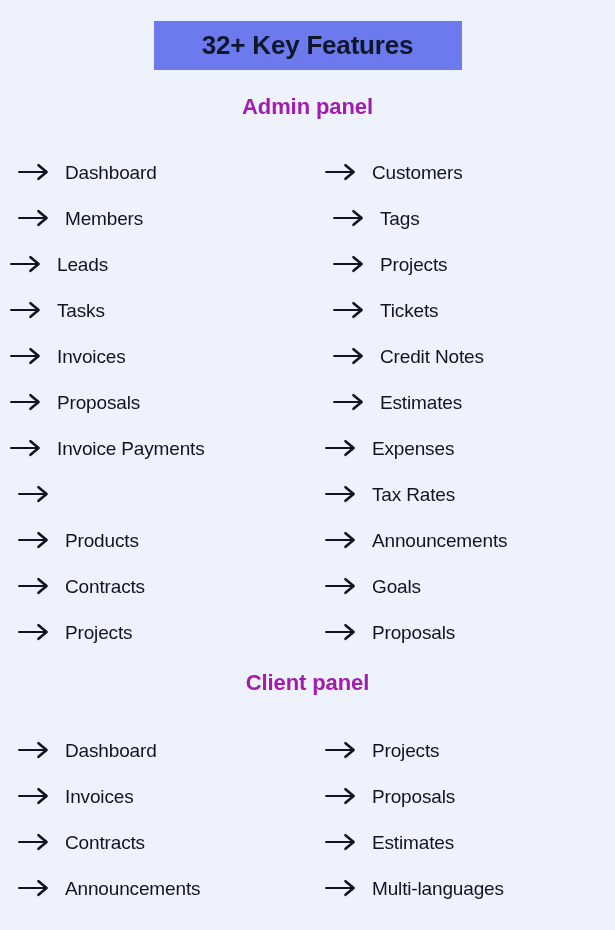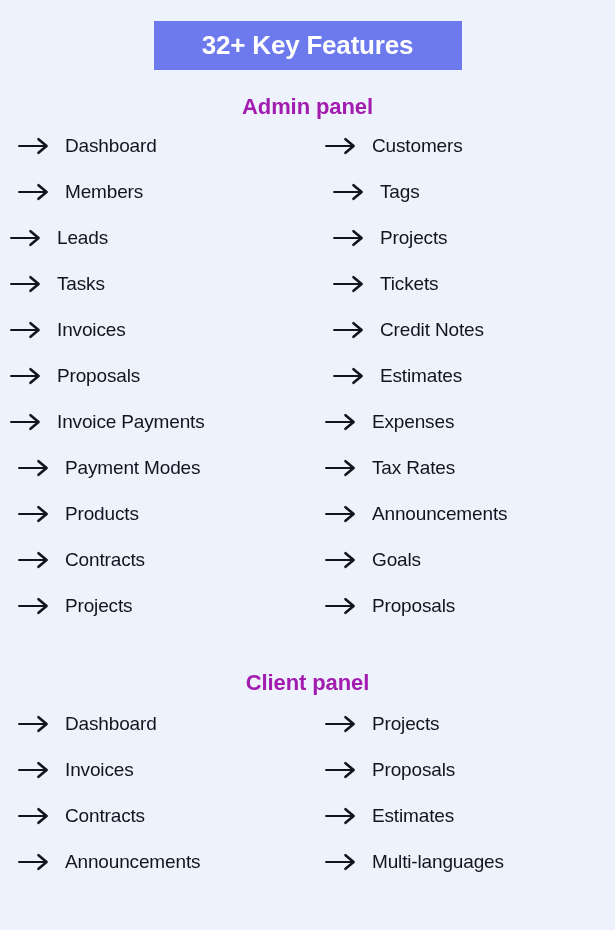--- a/index.html
+++ b/index.html
@@ -21,21 +21,21 @@
   }
 
   
   .badge-wrap {
     padding-top: 21px;
     display: flex;
     justify-content: center;
   }
   .badge {
     background: #6c7aee;
-    color: #ffffff;
+    color: #0f172a;
     width: 308px;
     height: 49px;
     display: flex;
     align-items: center;
     justify-content: center;
     font-size: 26px;
     font-weight: bold;
     letter-spacing: -0.2px;
     box-sizing: border-box;
   }
@@ -56,21 +56,21 @@
     display: grid;
     grid-template-columns: 315px 300px;
     padding-left: 0px;
     box-sizing: border-box;
   }
   .grid-admin  { margin-top: 16px; row-gap: 0px; }
   .grid-client { margin-top: 18px; row-gap: 0px; }
 
   .feature-item {
     display: flex;
-    align-items: flex-start;
+    align-items: flex-end;
     height: 46px;
     gap: 13px;
   }
   .col-left  { padding-left: 18px; }
   .col-right { padding-left: 10px; }
 
   .arrow-icon {
     flex: 0 0 auto;
     width: 34px;
     height: 20px;
@@ -224,21 +224,20 @@
         </span>
         <span class="feature-label">Expenses</span>
       </div>
       <div class="feature-item col-left">
         <span class="arrow-icon">
           <svg width="34" height="20" viewBox="0 0 34 20" xmlns="http://www.w3.org/2000/svg">
             <path d="M1 10 H27" stroke="#121420" stroke-width="1.9" stroke-linecap="round" fill="none"></path>
             <path d="M20.5 3.2 L28.6 10 L20.5 16.8" stroke="#121420" stroke-width="2.6" stroke-linecap="round" stroke-linejoin="round" fill="none"></path>
           </svg>
         </span>
-        <span class="feature-label">Payment Modes</span>
       </div>
       <div class="feature-item col-right">
         <span class="arrow-icon">
           <svg width="34" height="20" viewBox="0 0 34 20" xmlns="http://www.w3.org/2000/svg">
             <path d="M1 10 H27" stroke="#121420" stroke-width="1.9" stroke-linecap="round" fill="none"></path>
             <path d="M20.5 3.2 L28.6 10 L20.5 16.8" stroke="#121420" stroke-width="2.6" stroke-linecap="round" stroke-linejoin="round" fill="none"></path>
           </svg>
         </span>
         <span class="feature-label">Tax Rates</span>
       </div>

